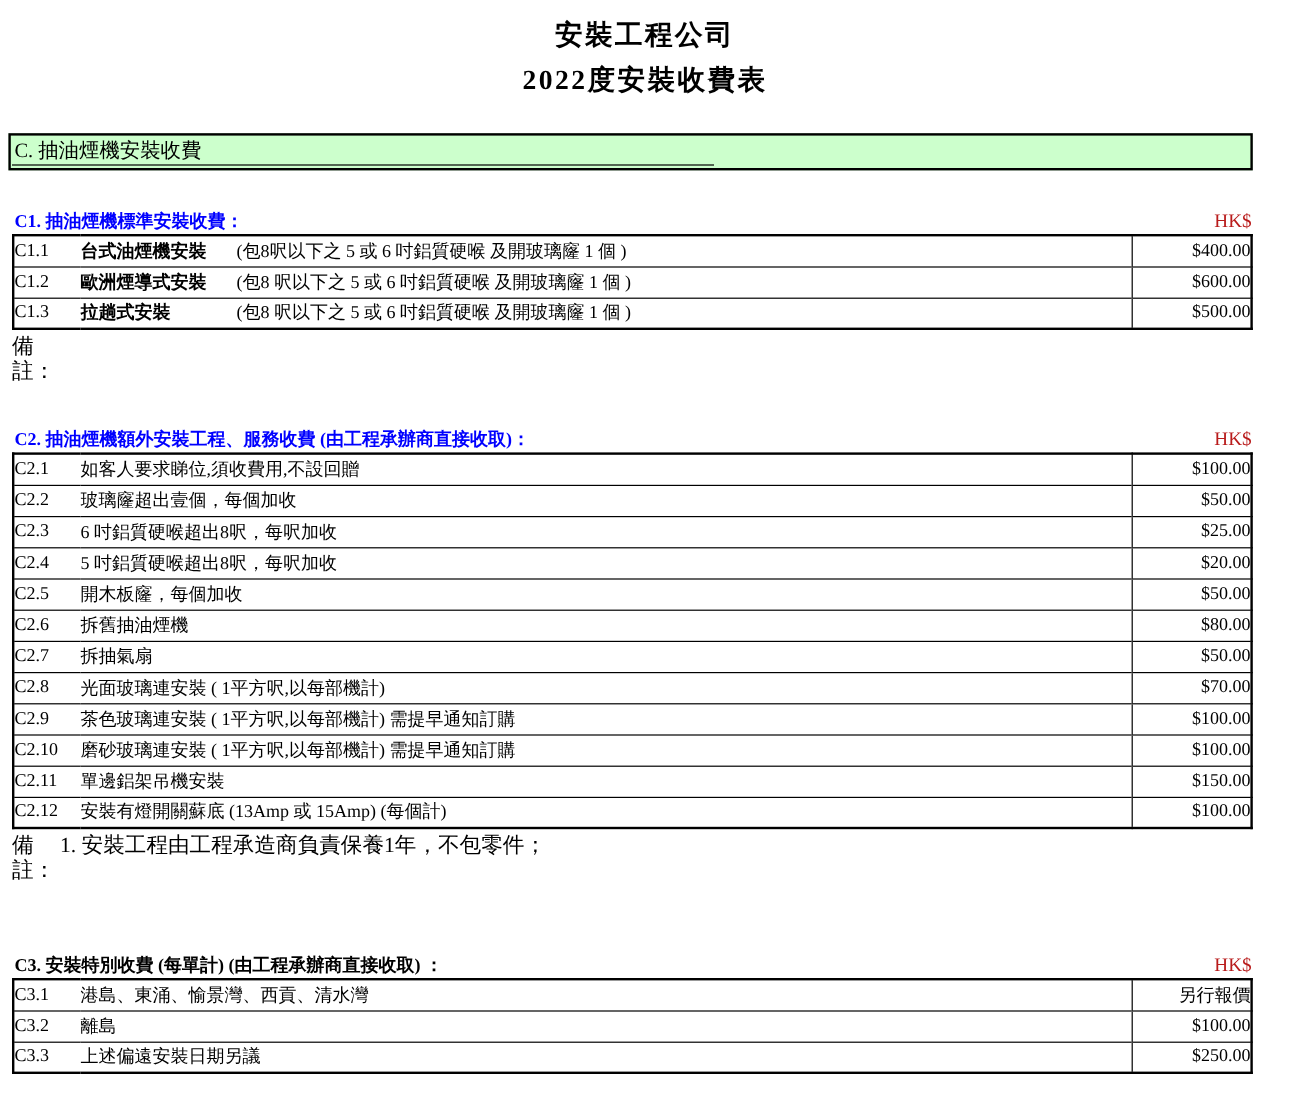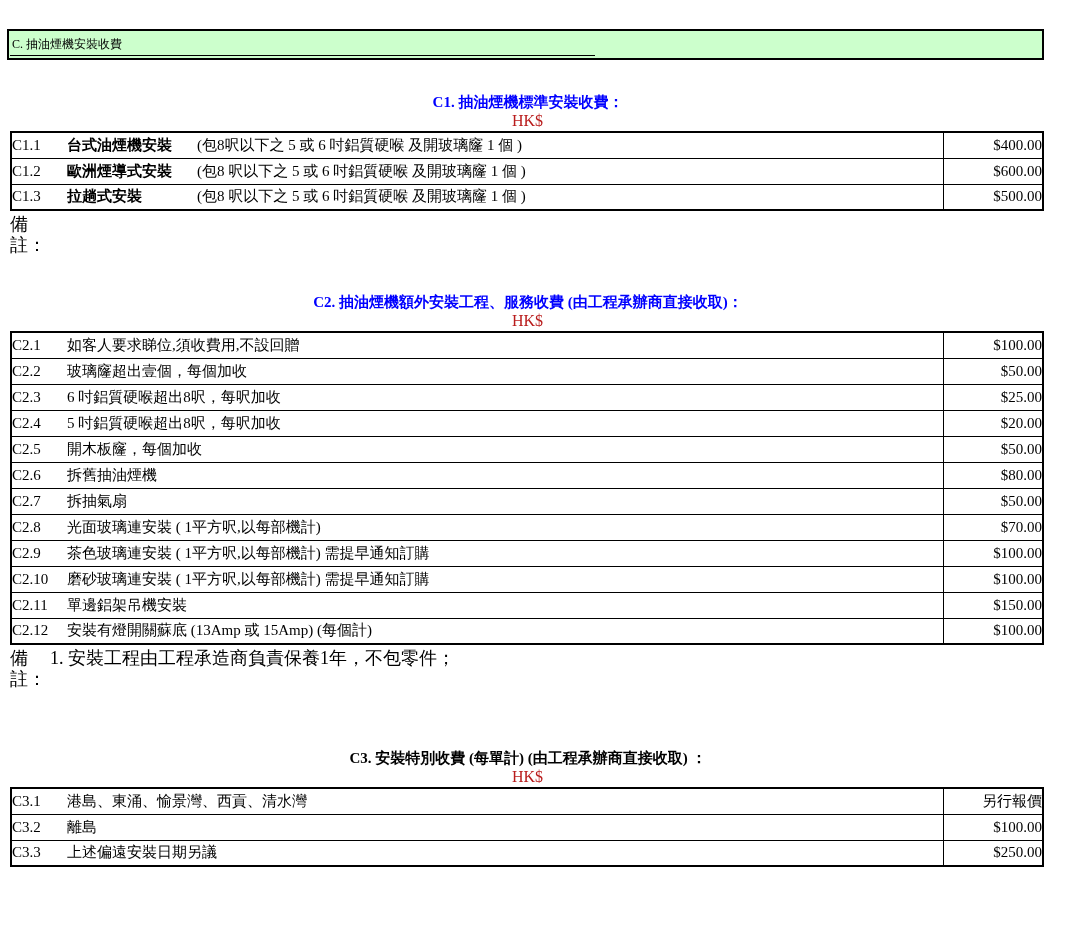--- a/index.html
+++ b/index.html
@@ -17,36 +17,35 @@
   .title-line { font-size: 23px; font-weight: bold; line-height: 31px; letter-spacing: 2px; }
   .title-line + .title-line { margin-top: 6px; }
 
   
   .banner {
     position: relative;
     margin: 29px 31px 0 7px;
     height: 31px;
     background: #CCFFCC;
     border: 2px solid #000;
-    font-size: 12px;
+    font-size: 17px;
     line-height: 24px;
     padding: 1px 0 0 3px;
   }
   .banner-underline {
     position: absolute; left: 1px; bottom: 2px;
     width: 585px; height: 0;
     border-bottom: 1px solid #000;
   }
 
   
   .sec-head {
     display: flex; justify-content: space-between; align-items: center;
     margin: 0 31px 1px 12px;
     font-size: 15px;
-    flex-direction: column;
   }
   .sec-head .sec-title { color: #0000FF; font-weight: bold; }
   .sec-head .cur { color: #b91c1c; font-weight: normal; font-size: 16px; padding-right: 1px; }
 
   .sec-c1 .sec-head { margin-top: 33px; }
   .sec-c2 .sec-head { margin-top: 37px; }
   .sec-c3 .sec-head { margin-top: 59px; }
 
   
   table.fee {
@@ -78,20 +77,24 @@
     line-height: 21px;
   }
   .notes .notes-label { width: 40px; flex: 0 0 40px; }
   .notes .note-line { white-space: nowrap; }
 </style>
 </head>
 <body>
 
 <div class="doc">
 
+  <div class="title-block">
+    <div class="title-line">安裝工程公司</div>
+    <div class="title-line">2022度安裝收費表</div>
+  </div>
 
   <div class="banner" style="background: rgb(204, 255, 204);">
     <span>C. 抽油煙機安裝收費</span>
     <div class="banner-underline"></div>
   </div>
 
   <div class="sec sec-c1">
     <div class="sec-head">
       <span class="sec-title" style="color: rgb(0, 0, 255);">C1. 抽油煙機標準安裝收費：</span>
       <span class="cur">HK$</span>

